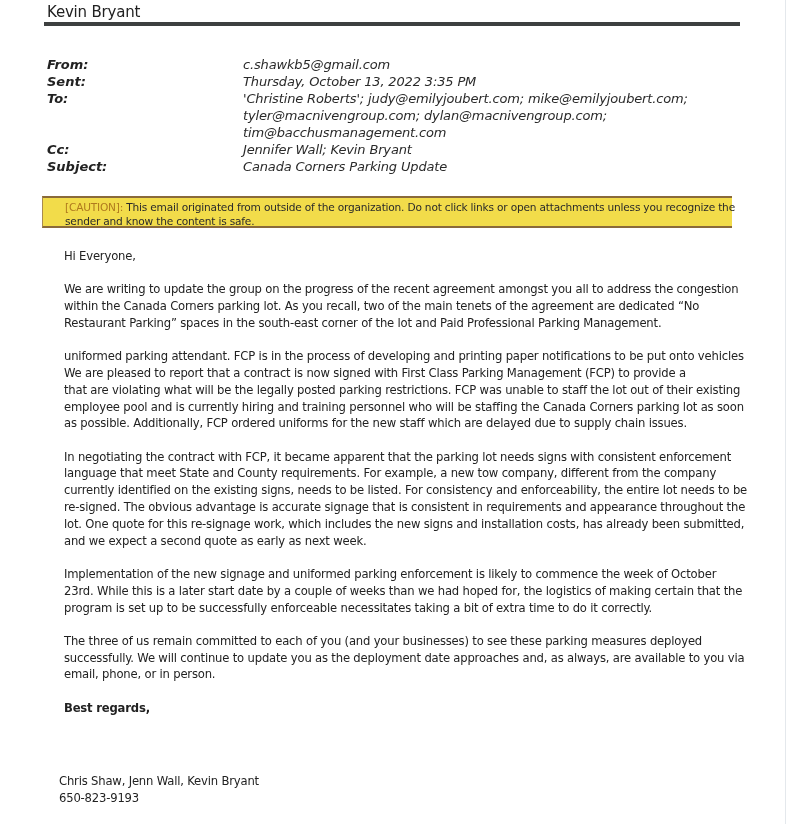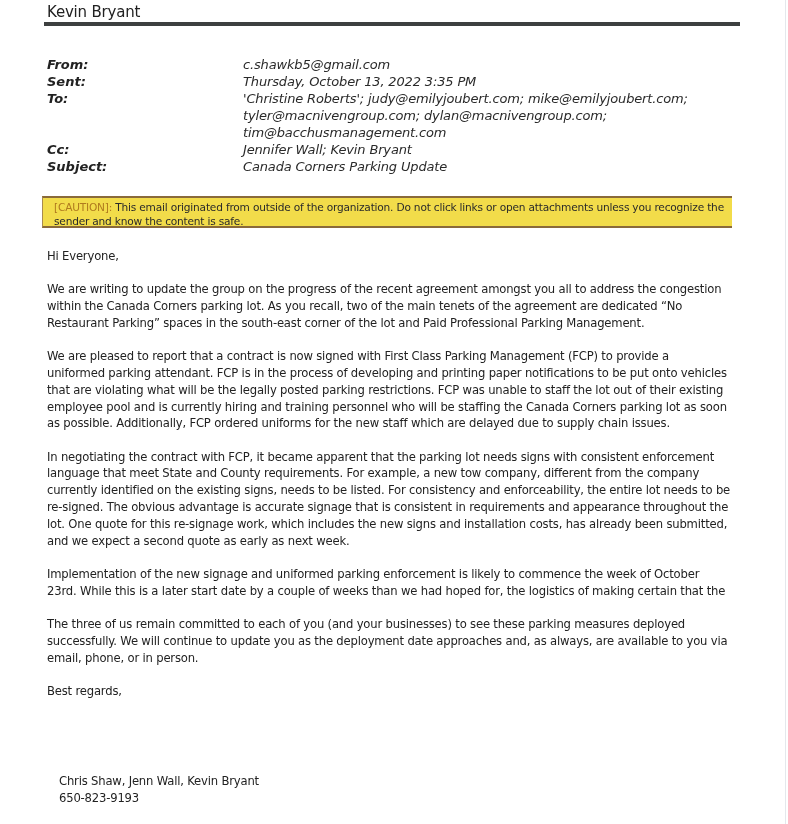--- a/index.html
+++ b/index.html
@@ -67,48 +67,49 @@
       position: absolute;
       left: 42px;
       top: 196px;
       width: 690px;
       height: 32px;
       background: #f2dc4a;
       border-top: 2px solid #8a6a3a;
       border-bottom: 2px solid #8a6a3a;
       border-left: 1px solid #a88a50;
       box-sizing: border-box;
-      padding: 2px 11px;
+      padding: 2px 22px;
       font-size: 10.6px;
       line-height: 14px;
       color: #2a2a2a;
       letter-spacing: -0.2px;
     }
     .caution-tag {
       color: #b07a1e;
     }
     .body-text {
       position: absolute;
-      left: 47px;
+      left: 64px;
       top: 248px;
       width: 700px;
       font-size: 11.6px;
       line-height: 16.8px;
       color: #222;
       letter-spacing: -0.18px;
     }
     .para {
       margin: 0 0 16.5px 0;
     }
     .para .ln {
       display: block;
       white-space: nowrap;
     }
     .closing {
       margin: 0;
+      font-weight: bold;
     }
     .signature {
       position: absolute;
       left: 47px;
       top: 773px;
       font-size: 11.6px;
       line-height: 17px;
       color: #222;
       letter-spacing: -0.18px;
       margin-left: 12px;
@@ -159,39 +160,40 @@
       <span class="ln">Hi Everyone,</span>
     </p>
 
   <p class="para">
     <span class="ln">We are writing to update the group on the progress of the recent agreement amongst you all to address the congestion</span>
     <span class="ln">within the Canada Corners parking lot. As you recall, two of the main tenets of the agreement are dedicated “No</span>
     <span class="ln">Restaurant Parking” spaces in the south-east corner of the lot and Paid Professional Parking Management.</span>
   </p>
 
   <p class="para">
+    <span class="ln">uniformed parking attendant. FCP is in the process of developing and printing paper notifications to be put onto vehicles</span>
     <span class="ln">We are pleased to report that a contract is now signed with First Class Parking Management (FCP)  to provide a</span>
-    <span class="ln">uniformed parking attendant. FCP is in the process of developing and printing paper notifications to be put onto vehicles</span>
     <span class="ln">that are violating what will be the legally posted parking restrictions. FCP was unable to staff the lot out of their existing</span>
     <span class="ln">employee pool and is currently hiring and training personnel who will be staffing the Canada Corners parking lot as soon</span>
     <span class="ln">as possible. Additionally, FCP ordered uniforms for the new staff which are delayed due to supply chain issues.</span>
   </p>
 
   <p class="para">
     <span class="ln">In negotiating the contract with FCP, it became apparent that the parking lot needs signs with consistent enforcement</span>
     <span class="ln">language that meet State and County requirements. For example, a new tow company, different from the company</span>
     <span class="ln">currently identified on the existing signs, needs to be listed. For consistency and enforceability, the entire lot needs to be</span>
     <span class="ln">re-signed. The obvious advantage is accurate signage that is consistent in requirements and appearance throughout the</span>
     <span class="ln">lot. One quote for this re-signage work, which includes the new signs and installation costs,  has already been submitted,</span>
     <span class="ln">and we expect a second quote as early as next week.</span>
   </p>
 
   <p class="para">
     <span class="ln">Implementation of the new signage and uniformed parking enforcement is likely to commence the week of October</span>
     <span class="ln">23rd. While this is a later start date by a couple of weeks than we had hoped for, the logistics of making certain that the</span>
+    <span class="ln">program is set up to be successfully enforceable necessitates taking a bit of extra time to do it correctly.</span>
   </p>
 
   <p class="para">
     <span class="ln">The three of us remain committed to each of you (and your businesses) to see these parking measures deployed</span>
     <span class="ln">successfully. We will continue to update you as the deployment date approaches and, as always, are available to you via</span>
     <span class="ln">email, phone, or in person.</span>
   </p>
 
   <p class="closing"><span class="ln">Best regards,</span></p>
 </div>

